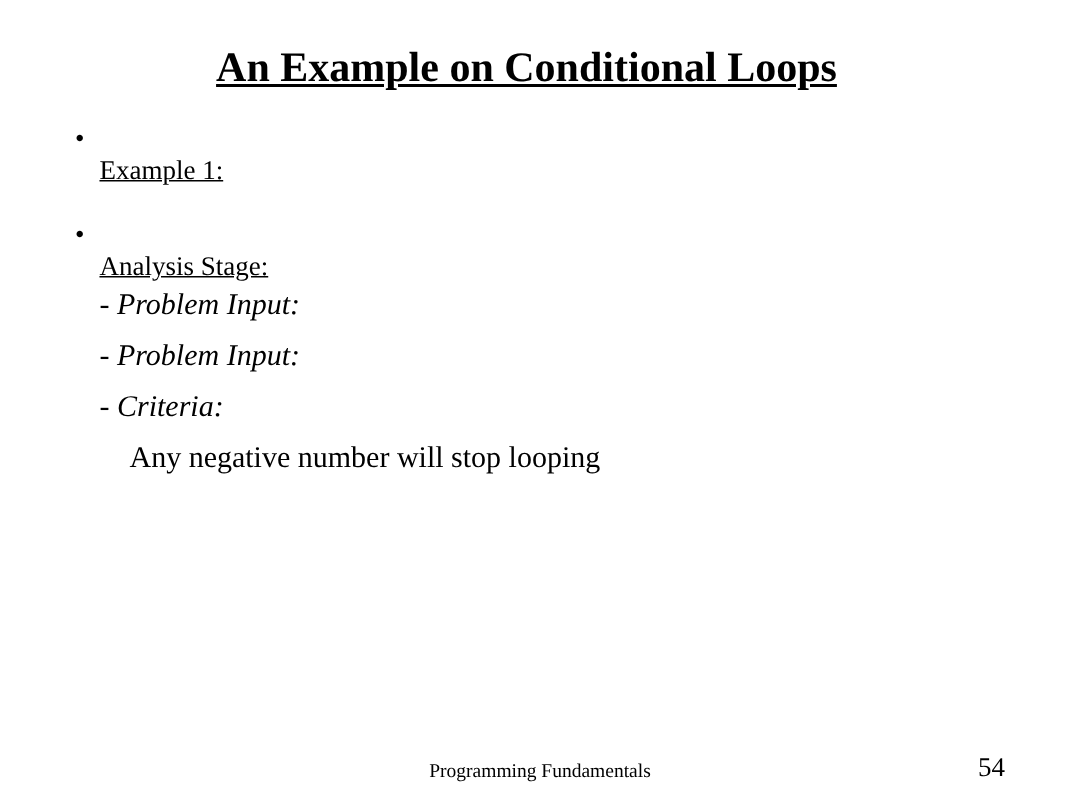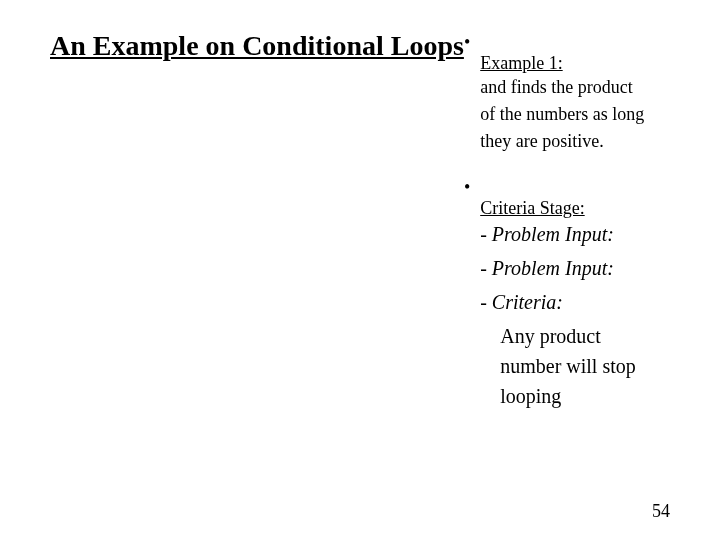--- a/index.html
+++ b/index.html
@@ -17,21 +17,21 @@
       color: #000000;
       overflow: hidden;
     }
 
     .slide {
       width: 720px;
       height: 540px;
       padding: 30px 68px 20px 50px;
       position: relative;
       display: flex;
-      flex-direction: row;
+      flex-direction: column;
     }
 
     .slide-title {
       text-align: center;
       font-size: 28px;
       font-weight: bold;
       text-decoration: underline;
       margin-bottom: 18px;
     }
 
@@ -113,34 +113,34 @@
 <div class="slide">
 
   <div class="slide-title">An Example on Conditional Loops</div>
 
   <div class="content-area">
 
     <div class="bullet-section">
       <span class="bullet-point">•</span>
       <div class="bullet-content">
         <span class="bullet-header">Example 1:</span>
-        <span class="bullet-text">and finds the product of the numbers as long they are positive.</span>
       </div>
     </div>
 
     <div class="bullet-section">
       <span class="bullet-point">•</span>
       <div class="bullet-content">
-        <span class="bullet-header">Criteria Stage:</span>
+        <span class="bullet-header">Analysis Stage:</span>
         <div class="analysis-content">
           <span class="analysis-line italic-label">- Problem Input:</span>
           <span class="analysis-line italic-label">- Problem Input:</span>
           <span class="analysis-line italic-label">- Criteria:</span>
-          <span class="analysis-line indented">  Any product number will stop looping</span>
+          <span class="analysis-line indented">  Any negative number will stop looping</span>
         </div>
       </div>
     </div>
 
   </div>
 
+  <div class="footer-center">Programming Fundamentals</div>
   <div class="footer-page">54</div>
 
 </div>
 
 </body></html>

